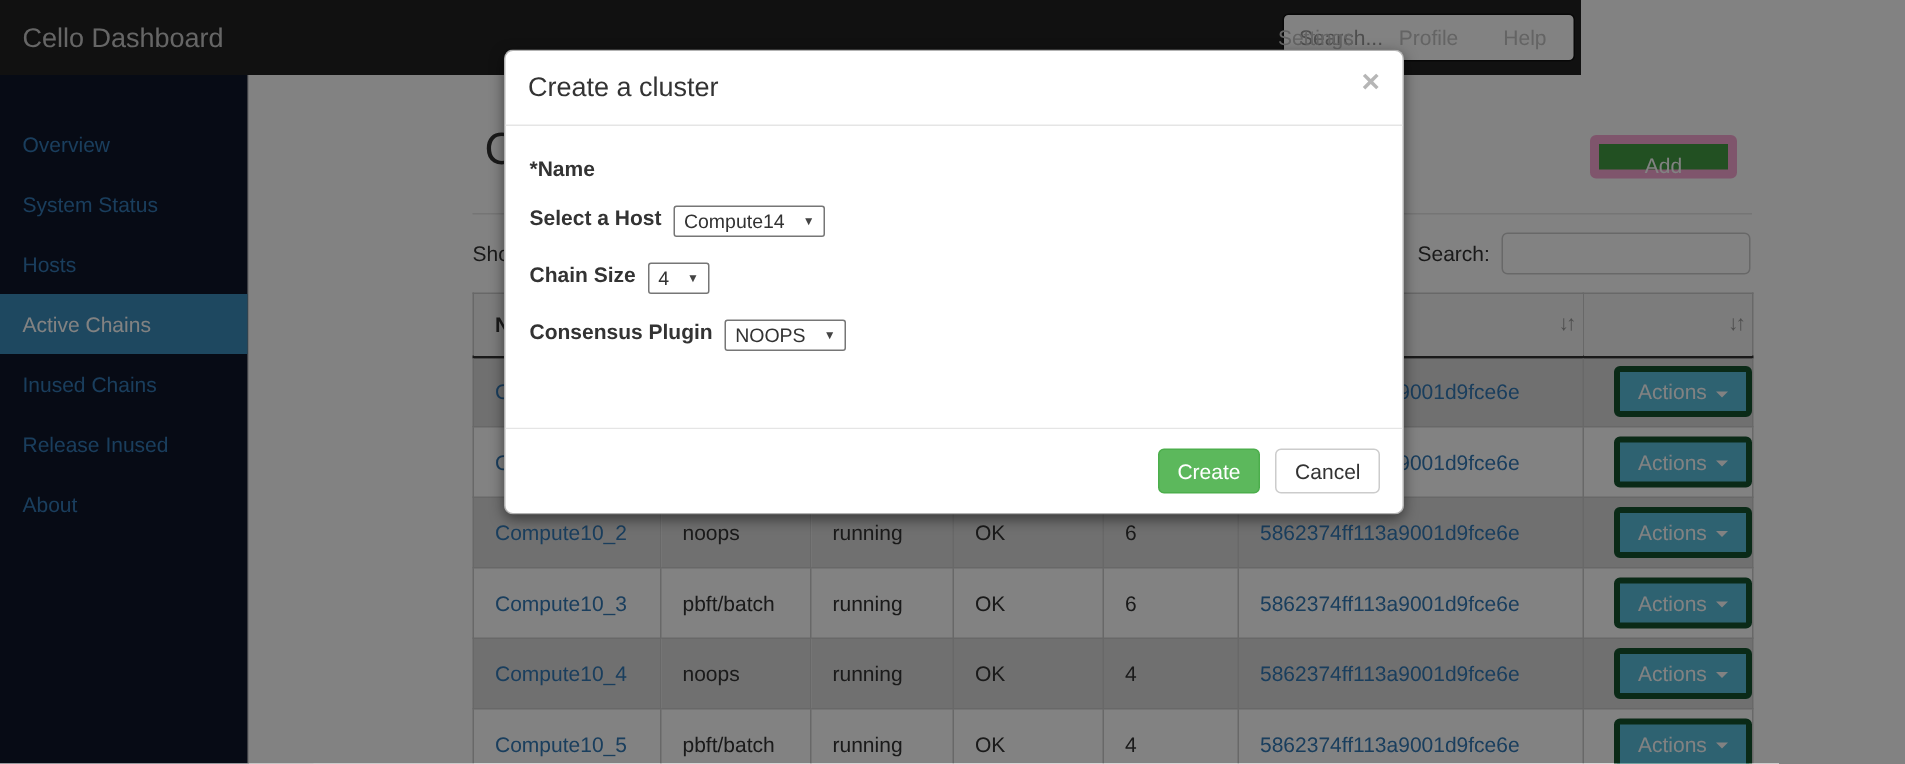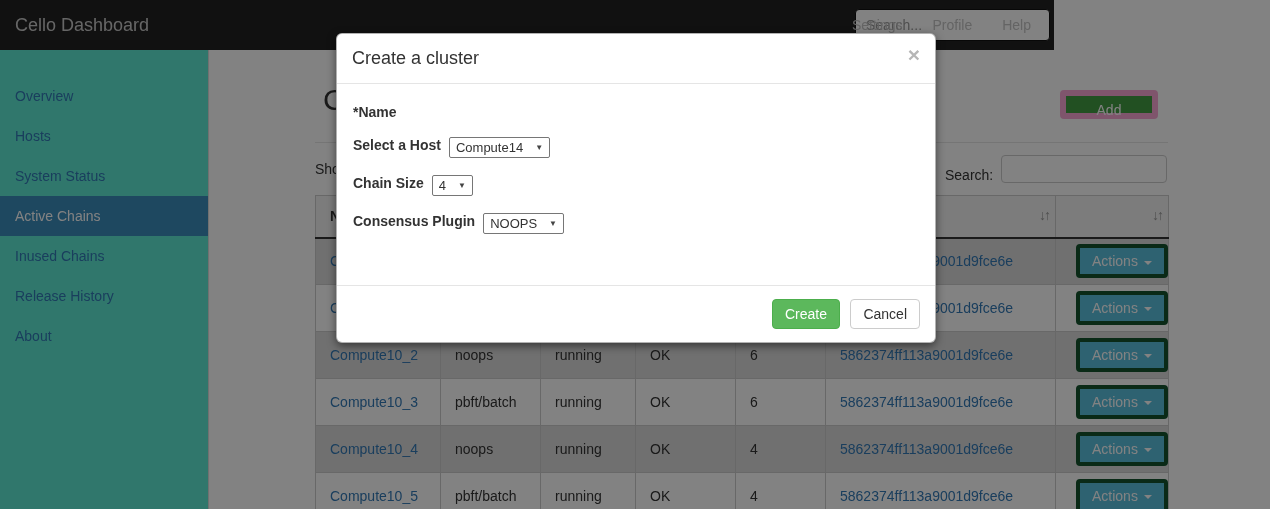--- a/index.html
+++ b/index.html
@@ -14,41 +14,41 @@
     font-size:18px; color:#c9c9c9; }
   .nav-search { position:absolute; left:855px; top:9px; width:195px; height:32px;
     border:1px solid #111; border-radius:4px; background:#fff; padding:6px 10px;
     font-size:14px; color:#555; font-family:"Liberation Sans",sans-serif; }
   .nav-search::placeholder { color:#999; }
   .nav-links { position:absolute; right:8px; top:0; height:50px; display:flex; }
   .nav-links .nav-link { line-height:50px; padding:0 15px; font-size:14px;
     color:#c4c4c4; cursor:pointer; }
 
   
-  .sidebar { position:absolute; left:0; top:50px; width:209px; height:459px;
-    background:#5eead4; border-right:1px solid #ddd; padding-top:26px; z-index:1; }
+  .sidebar { position:absolute; left:0; top:50px; width:166px; height:459px;
+    background:#0f172a; border-right:1px solid #ddd; padding-top:26px; z-index:1; }
   .side-item { height:40px; line-height:40px; padding-left:15px; font-size:14px;
     color:var(--link-blue); cursor:pointer; }
   .side-item.active { background:var(--active-bg); color:#fff; }
 
   
   .content { position:absolute; left:209px; top:50px; width:1061px; height:459px;
     background:#fff; z-index:1; }
   .page-heading { position:absolute; left:114px; top:33px; font-size:30px;
     color:#333; }
   .btn { display:inline-block; font-size:14px; padding:6px 12px; border-radius:4px;
     cursor:pointer; font-family:"Liberation Sans",sans-serif; }
   .btn-add { position:absolute; left:851px; top:40px; width:98px; height:29px;
     background:#449d44; border:6px solid #f9a8d4; color:#fff; }
   .heading-rule { position:absolute; left:106px; top:92px; width:853px; height:0;
     border-bottom:1px solid #e5e5e5; }
   .length-ctl { position:absolute; left:106px; top:108px; font-size:14px; color:#333;
     display:flex; align-items:center; gap:6px; }
   .search-ctl { position:absolute; left:736px; top:105px; display:flex;
-    align-items:flex-end; gap:8px; font-size:14px; color:#333; }
+    align-items:center; gap:8px; font-size:14px; color:#333; }
   .dt-search { width:166px; height:28px; border:1px solid #ccc; border-radius:4px;
     padding:4px 8px; font-size:13px; font-family:"Liberation Sans",sans-serif; }
 
   
   .fselect { display:inline-flex; align-items:center; gap:12px; background:#fff;
     border:1px solid #767676; border-radius:2px; padding:2px 6px; font-size:13px;
     color:#333; cursor:pointer; }
   .fselect .arrow { font-size:8px; color:#444; }
 
   
@@ -110,33 +110,33 @@
       <span class="nav-link">Profile</span>
       <span class="nav-link">Help</span>
     </div>
   </div>
 
   <div class="sidebar" id="sidebar">
       <div class="side-item">
       <span>Overview</span>
     </div>
       <div class="side-item">
+      <span>System Status</span>
+    </div>
+      <div class="side-item">
       <span>Hosts</span>
-    </div>
-      <div class="side-item">
-      <span>System Status</span>
     </div>
       <div class="side-item active">
       <span>Active Chains</span>
     </div>
       <div class="side-item">
       <span>Inused Chains</span>
     </div>
       <div class="side-item">
-      <span>Release History</span>
+      <span>Release Inused</span>
     </div>
       <div class="side-item">
       <span>About</span>
     </div>
     </div>
 
   <div class="content">
     <div class="page-heading">Chains</div>
     <button class="btn btn-add">Add Chain</button>
     <div class="heading-rule"></div>

